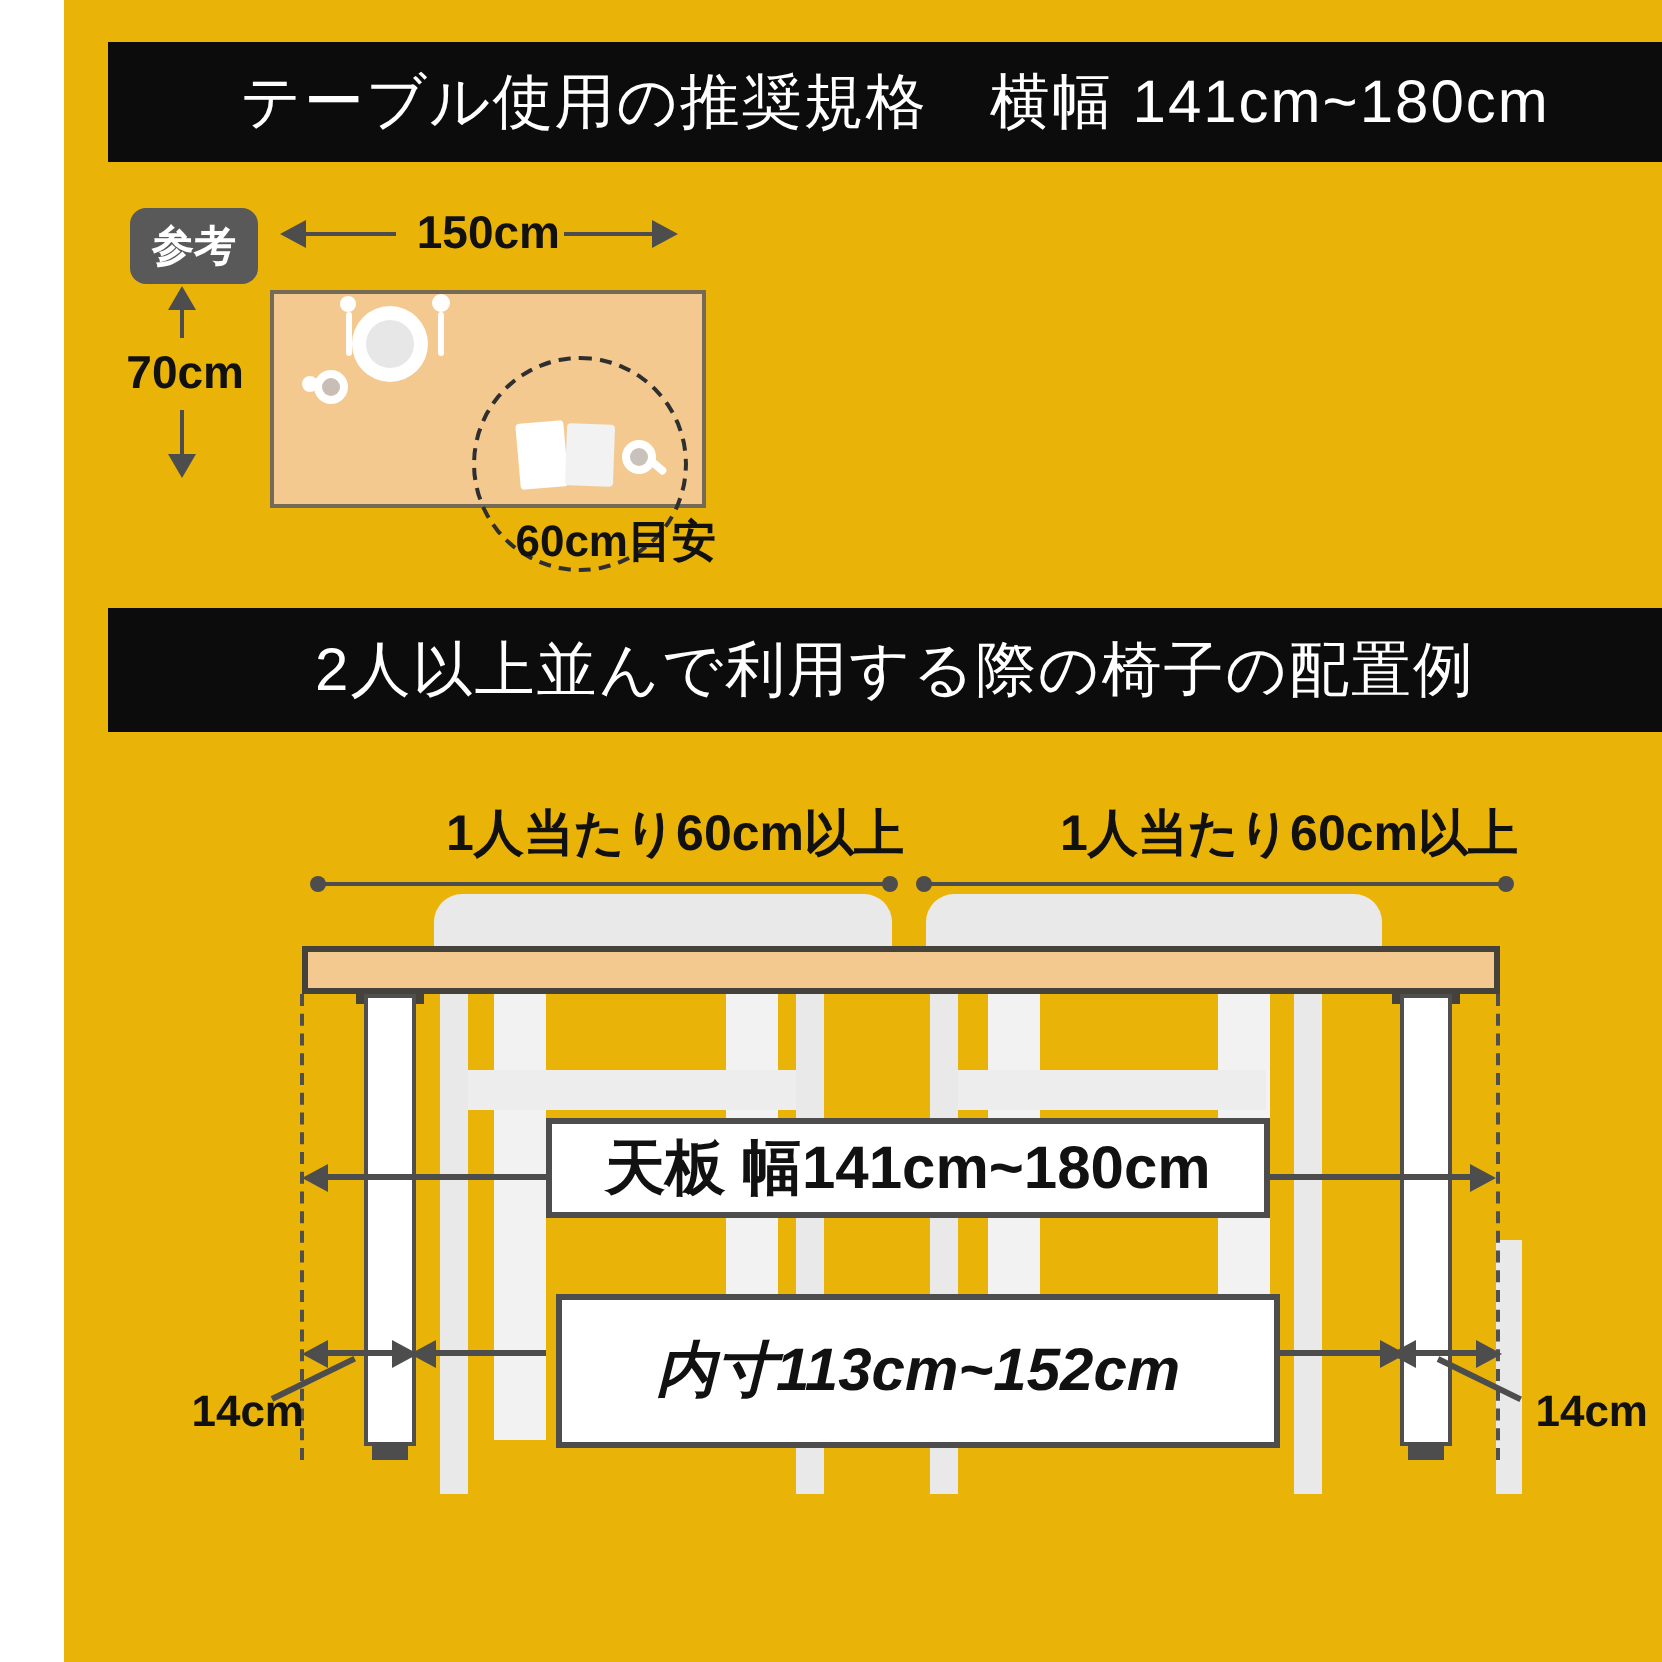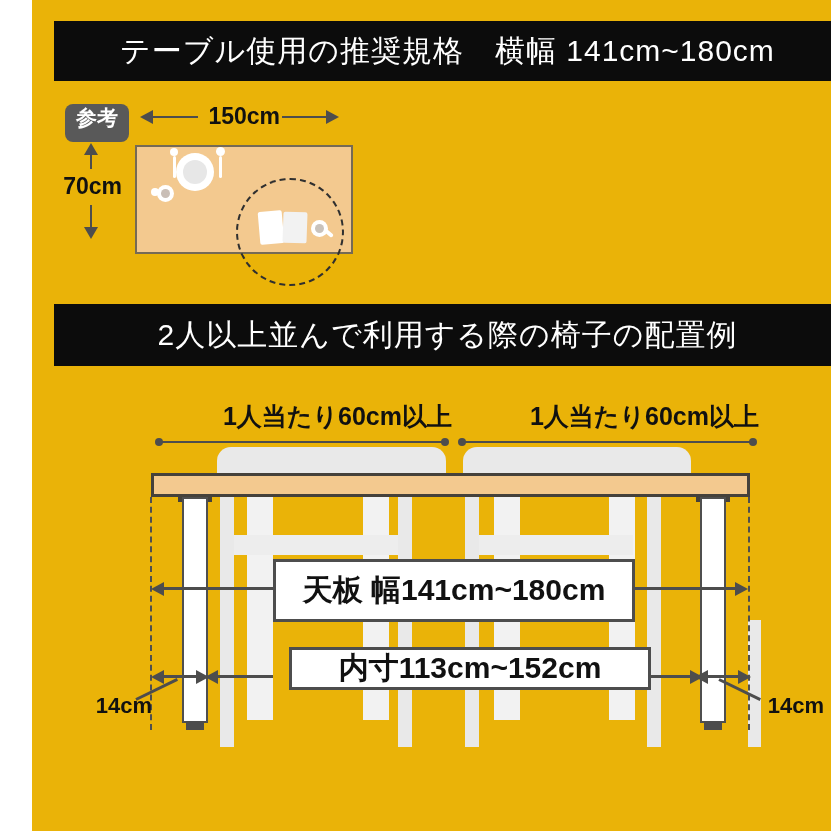--- a/index.html
+++ b/index.html
@@ -45,21 +45,21 @@
 </style>
 </head>
 <body>
 
 <div id="page">
 
   <div class="abs banner" style="left:22px;top:21px;width:787px;height:60px;">
     <span>テーブル使用の推奨規格　横幅 141cm~180cm</span>
   </div>
 
-  <div class="abs" style="left:33px;top:104px;width:64px;height:38px;background:var(--badge);border-radius:8px;display:flex;justify-content:center;color:#fff;font-size:21px;font-weight:bold;">
+  <div class="abs" style="left:33px;top:104px;width:64px;height:38px;background:var(--badge);border-radius:8px;display:flex;align-items:center;justify-content:center;color:#fff;font-size:21px;font-weight:bold;">
     <span>参考</span>
   </div>
 
   <div class="abs ah l" style="left:108px;top:110px;"></div>
   <div class="abs hline" style="left:120px;top:116px;width:46px;"></div>
   <div class="abs bold center lbl" style="left:166px;top:103px;width:82px;font-size:23px;">150cm</div>
   <div class="abs hline" style="left:250px;top:116px;width:46px;"></div>
   <div class="abs ah r" style="left:294px;top:110px;"></div>
 
   <div class="abs ah u" style="left:52px;top:143px;"></div>
@@ -79,20 +79,21 @@
   <div class="abs white-circle" style="left:119px;top:188px;width:8px;height:8px;"></div>
   <div class="abs white-circle" style="left:125px;top:185px;width:17px;height:17px;"></div>
   <div class="abs" style="left:129px;top:189px;width:9px;height:9px;border-radius:50%;background:#c9beb6;"></div>
 
   <div class="abs" style="left:204px;top:178px;width:108px;height:108px;border:2px dashed #2f2f2f;border-radius:50%;box-sizing:border-box;"></div>
   <div class="abs" style="left:227px;top:211px;width:24px;height:33px;background:#fff;border-radius:2px;transform:rotate(-5deg);"></div>
   <div class="abs" style="left:251px;top:212px;width:24px;height:31px;background:#f2f2f2;border-radius:2px;transform:rotate(2deg);"></div>
   <div class="abs white-circle" style="left:279px;top:220px;width:17px;height:17px;"></div>
   <div class="abs" style="left:283px;top:224px;width:9px;height:9px;border-radius:50%;background:#c9c2bb;"></div>
   <div class="abs" style="left:291px;top:231px;width:11px;height:4px;background:#fff;border-radius:2px;transform:rotate(40deg);"></div>
+  <div class="abs bold center lbl" style="left:192px;top:256px;width:134px;font-size:22px;">60cm目安</div>
 
   <div class="abs" style="left:370px;top:124px;width:452px;font-size:24px;font-weight:bold;line-height:36px;">
   </div>
 
   <div class="abs banner" style="left:22px;top:304px;width:787px;height:62px;">
     <span>2人以上並んで利用する際の椅子の配置例</span>
   </div>
 
   <div class="abs bold center lbl" style="left:120px;top:400px;width:300px;font-size:25px;z-index:7;">1人当たり60cm以上</div>
   <div class="abs bold center lbl" style="left:427px;top:400px;width:300px;font-size:25px;z-index:7;">1人当たり60cm以上</div>
@@ -124,29 +125,29 @@
   <div class="abs dashedv" style="left:716px;top:497px;height:233px;z-index:2;"></div>
 
   <div class="abs" style="left:119px;top:473px;width:599px;height:24px;background:var(--wood);border:3px solid #45413b;box-sizing:border-box;z-index:3;"></div>
   <div class="abs" style="left:146px;top:496px;width:34px;height:6px;background:#45413b;z-index:3;"></div>
   <div class="abs" style="left:664px;top:496px;width:34px;height:6px;background:#45413b;z-index:3;"></div>
   <div class="abs" style="left:150px;top:497px;width:26px;height:226px;background:#fff;border:2px solid #4f4f4f;box-sizing:border-box;z-index:3;"></div>
   <div class="abs" style="left:668px;top:497px;width:26px;height:226px;background:#fff;border:2px solid #4f4f4f;box-sizing:border-box;z-index:3;"></div>
   <div class="abs" style="left:154px;top:721px;width:18px;height:9px;background:var(--arrow);z-index:3;"></div>
   <div class="abs" style="left:672px;top:721px;width:18px;height:9px;background:var(--arrow);z-index:3;"></div>
 
-  <div class="abs measure-box" style="left:241px;top:559px;width:362px;height:63px;">
+  <div class="abs measure-box" style="left:241px;top:559px;width:362px;height:50px;">
     <span>天板 幅141cm~180cm</span>
   </div>
   <div class="abs ah l" style="left:119px;top:582px;z-index:5;"></div>
   <div class="abs hline3" style="left:131px;top:587px;width:110px;z-index:5;"></div>
   <div class="abs hline3" style="left:603px;top:587px;width:102px;z-index:5;"></div>
   <div class="abs ah r" style="left:703px;top:582px;z-index:5;"></div>
 
-  <div class="abs measure-box" style="left:257px;top:647px;width:362px;height:43px;">
+  <div class="abs measure-box" style="left:246px;top:647px;width:362px;height:77px;font-style:italic;">
     <span>内寸113cm~152cm</span>
   </div>
   <div class="abs ah l" style="left:173px;top:670px;z-index:5;"></div>
   <div class="abs hline3" style="left:185px;top:675px;width:56px;z-index:5;"></div>
   <div class="abs hline3" style="left:603px;top:675px;width:57px;z-index:5;"></div>
   <div class="abs ah r" style="left:658px;top:670px;z-index:5;"></div>
 
   <div class="abs ah l" style="left:119px;top:670px;z-index:5;"></div>
   <div class="abs hline3" style="left:129px;top:675px;width:38px;z-index:5;"></div>
   <div class="abs ah r" style="left:164px;top:670px;z-index:5;"></div>

